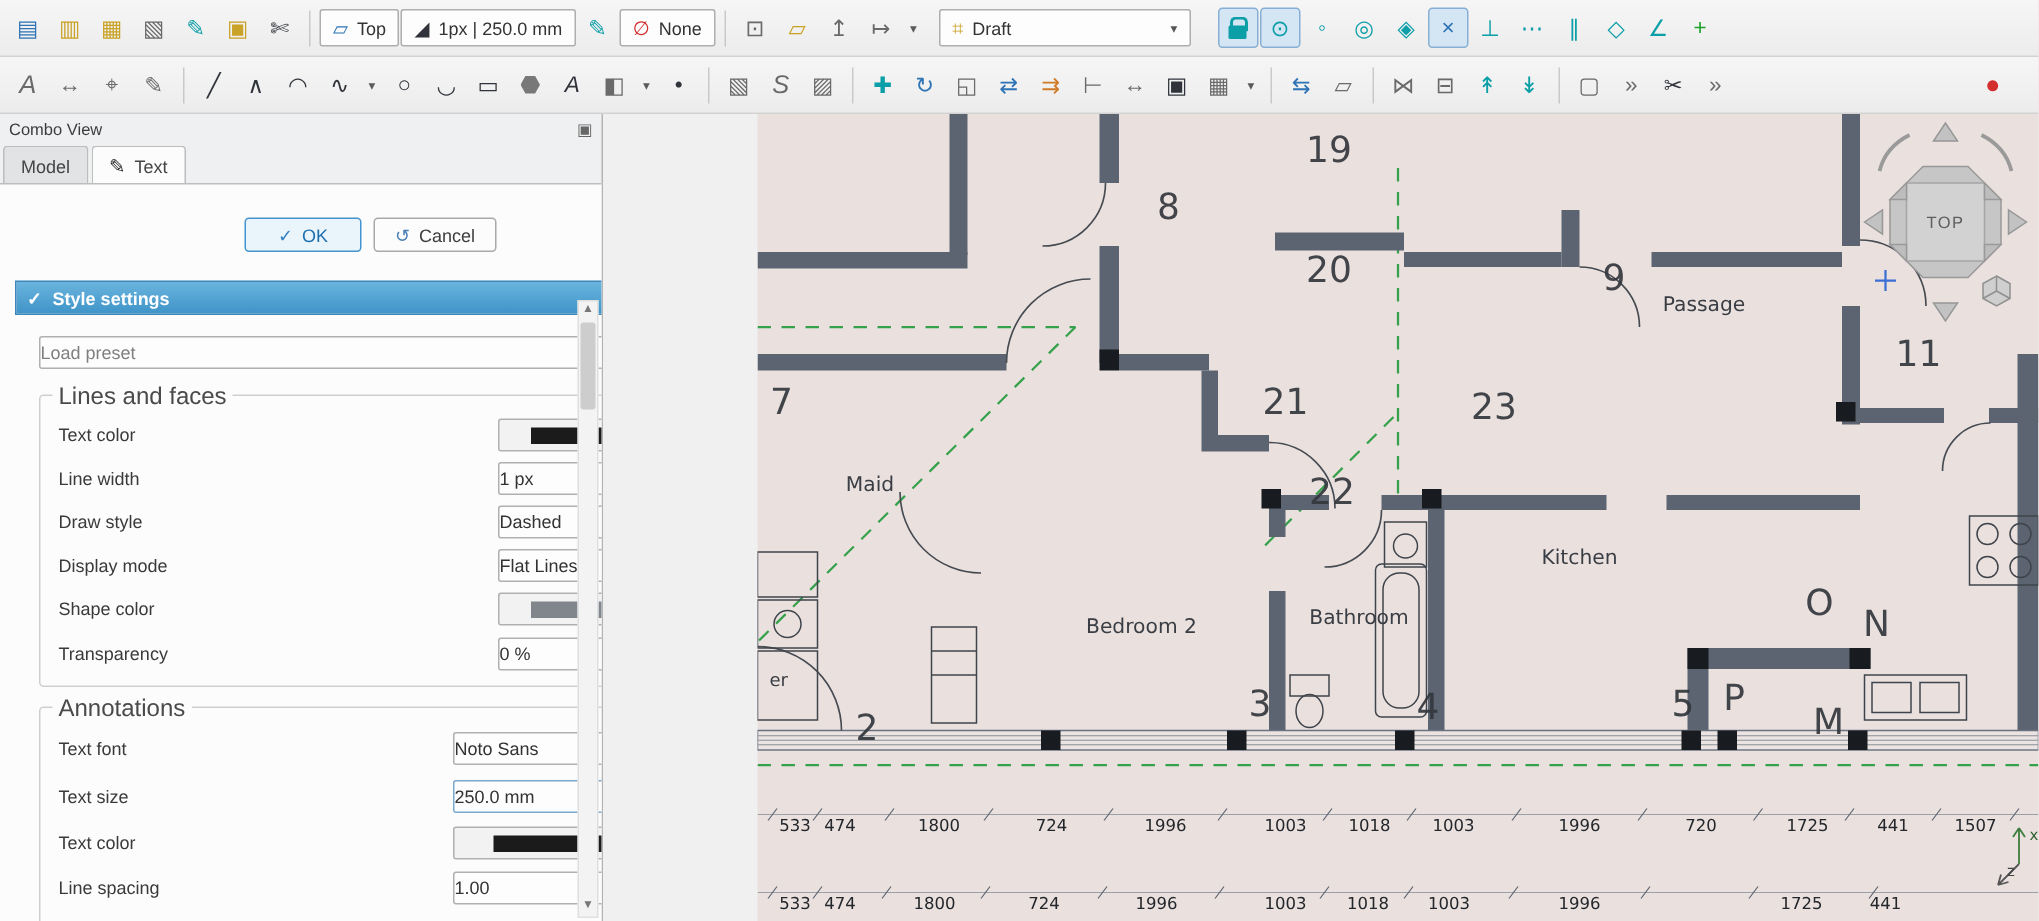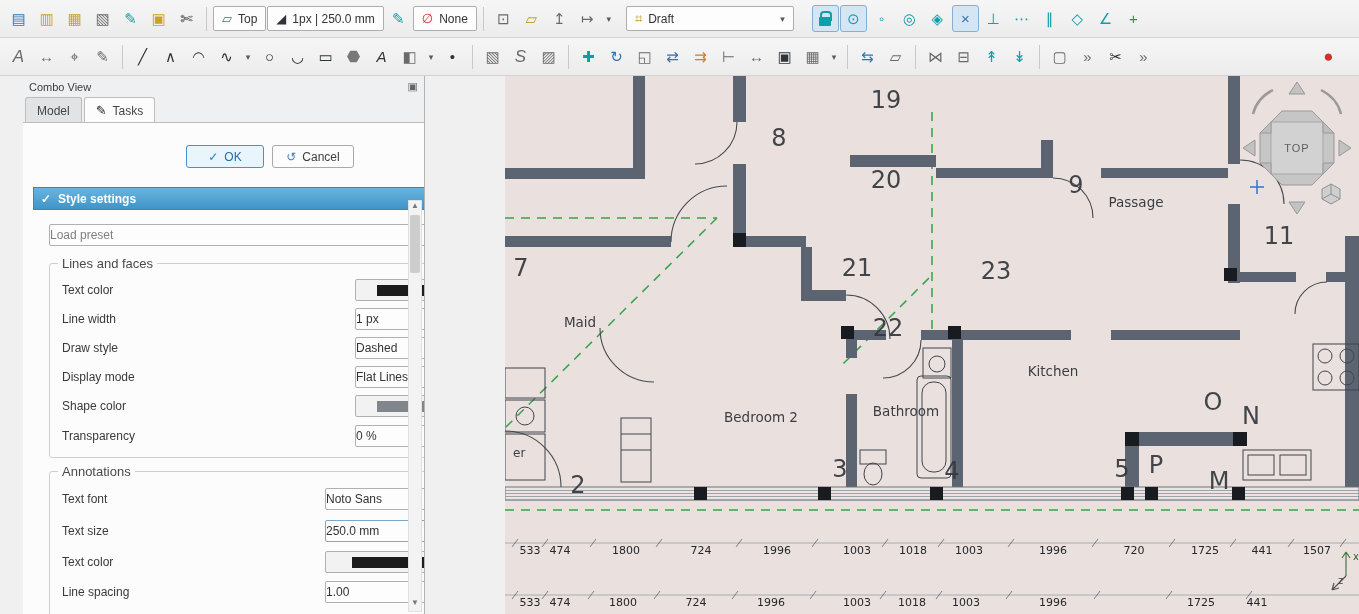--- a/index.html
+++ b/index.html
@@ -19,21 +19,21 @@
   .sep { width:1px; height:24px; background:#c9c9c9; margin:0 5px; flex:0 0 auto; }
   .gap8{width:8px;flex:0 0 auto} .gap16{width:16px;flex:0 0 auto}
   .tbtn { height:25px; border:1px solid #aeaeae; background:#fdfdfd; border-radius:2px; display:flex; align-items:center; gap:6px; padding:0 8px; font-size:12px; color:#333; flex:0 0 auto; }
   .tbtn .glyph { font-size:13px; }
   .arrow { font-size:9px; color:#555; }
   .hexglyph { width:13px; height:13px; background:#787878; clip-path:polygon(25% 5%,75% 5%,100% 50%,75% 95%,25% 95%,0 50%); }
   .lockicon{position:relative;width:12px;height:9px;background:#0d9fa8;border-radius:1px;margin-top:6px;}
   .lockicon:before{content:"";position:absolute;top:-6px;left:1px;width:8px;height:8px;border:2px solid #0d9fa8;border-bottom:none;border-radius:4px 4px 0 0;}
 
   
-  #panel { position:absolute; top:76px; left:0; width:402px; height:538px; background:#eef0f1; border-right:1px solid #b3b3b3;margin-left:23px; }
+  #panel { position:absolute; top:76px; left:0; width:402px; height:538px; background:#eef0f1; border-right:1px solid #b3b3b3; }
   .panel-title { height:21px; display:flex; align-items:center; justify-content:space-between; padding:0 6px; font-size:11px; color:#3c3c3c; }
   .tabs { position:absolute; top:21px; left:2px; height:25px; display:flex; gap:2px;text-align:right; }
   .tab { padding:4px 11px 3px; font-size:12px; border:1px solid #bdbdbd; border-bottom:none; border-radius:3px 3px 0 0; background:#e1e3e4; color:#444; display:flex; align-items:center; gap:6px; }
   .tab.active { background:#fcfcfc; position:relative; z-index:2; }
   #panel-content { position:absolute; top:46px; left:0; right:0; bottom:0; background:#fcfcfc; border-top:1px solid #bdbdbd; overflow:hidden; }
 
   .btnrow { position:absolute; top:22px; left:163px; display:flex; gap:8px; }
   .btn { height:23px; border-radius:3px; display:flex; align-items:center; justify-content:center; gap:6px; font-size:12px; }
   .btn-ok { width:78px; border:1px solid #4194cd; background:#eaf4fb; color:#1e6fae; }
   .btn-cancel { width:82px; border:1px solid #a9a9a9; background:#fcfcfc; color:#3d3d3d; }
@@ -42,21 +42,21 @@
   .sec-hdr .collapse { margin-left:auto; width:15px; height:15px; border:1px solid #fff; border-radius:50%; display:flex; align-items:center; justify-content:center; font-size:10px; transform:rotate(90deg); }
 
   .ctrl { position:absolute; height:22px; border:1px solid #b0b0b0; border-radius:2px; background:#fdfdfd; font-size:12px; color:#333; display:flex; align-items:center; padding-left:0; }
   .ctrl .arrow { margin-left:auto; padding-right:5px; }
   .spin-arrows { margin-left:auto; width:15px; height:100%; border-left:1px solid #c9c9c9; display:flex; flex-direction:column; flex:0 0 auto; }
   .spin-arrows span { flex:1; display:flex; align-items:center; justify-content:center; font-size:7px; color:#555; }
   .spin-arrows span:first-child { border-bottom:1px solid #c9c9c9; }
   .colorbtn { justify-content:center; background:#f2f2f2; padding-left:0; }
   .swatch { width:64%; height:11px; }
   .group { position:absolute; left:26px; width:436px; border:1px solid #cfcfcf; border-radius:3px; }
-  .legend { position:absolute; top:-8px; left:8px; background:#fcfcfc; padding:0 4px; font-size:13px; color:#4a4a4a; }
+  .legend { position:absolute; top:-8px; left:8px; background:#fcfcfc; padding:0 4px; font-size:16px; color:#4a4a4a; }
   .flabel { position:absolute; left:12px; font-size:12px; color:#3a3a3a; }
   .muted { color:#808080; }
   .save-btn { position:absolute; top:101px; left:444px; width:23px; height:23px; border:1px solid #aeaeae; border-radius:2px; background:#f5f5f5; display:flex; align-items:center; justify-content:center; }
   .check-badge { position:absolute; right:2px; top:50%; transform:translateY(-50%); width:18px; height:18px; border-radius:50%; background:#35b04a; border:1px solid #2a9440; color:#fff; font-size:11px; font-weight:bold; display:flex; align-items:center; justify-content:center; z-index:3; }
 
   .vscroll { position:absolute; top:124px; right:2px; bottom:2px; width:14px; background:#f3f3f3; border:1px solid #e0e0e0; font-size:8px; color:#777; }
   .vscroll .up { position:absolute; top:0; left:0; right:0; height:13px; text-align:center; }
   .vscroll .down { position:absolute; bottom:0; left:0; right:0; height:13px; text-align:center; }
   .vscroll .thumb { position:absolute; top:14px; left:1px; right:1px; height:58px; background:#cdcdcd; border-radius:2px; }
 
@@ -175,21 +175,21 @@
     <div class="panel-title">
       <span>Combo View</span>
       <span style="color:#666">▣</span>
     </div>
     <div class="tabs">
       <div class="tab">
         <span>Model</span>
       </div>
       <div class="tab active">
         <span style="font-size:13px;color:#222">✎</span>
-        <span>Tasks</span>
+        <span>Text</span>
       </div>
     </div>
 
     <div id="panel-content">
 
       <div class="btnrow">
         <button class="btn btn-ok">
           <span style="color:#2f7fc0">✓</span>
           <span>OK</span>
         </button>

